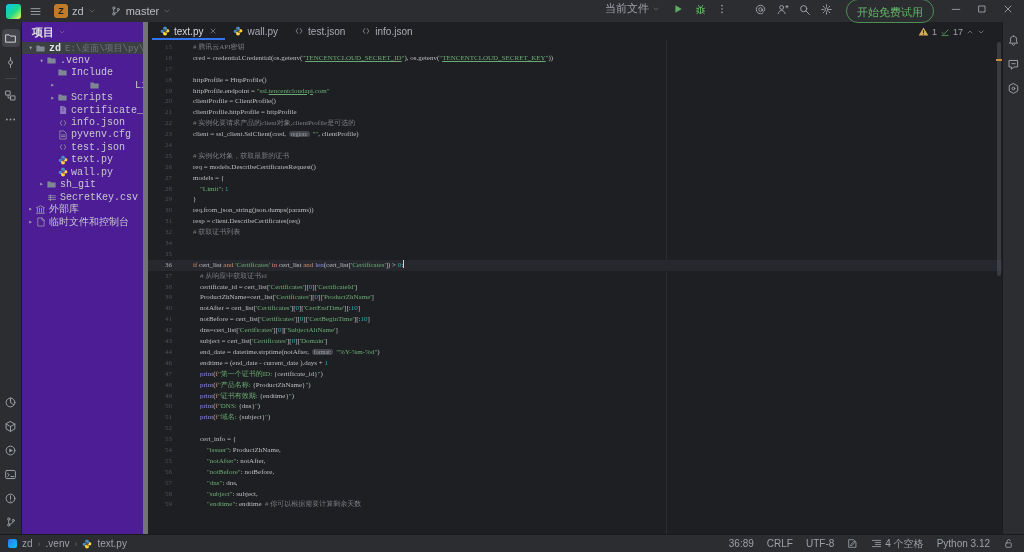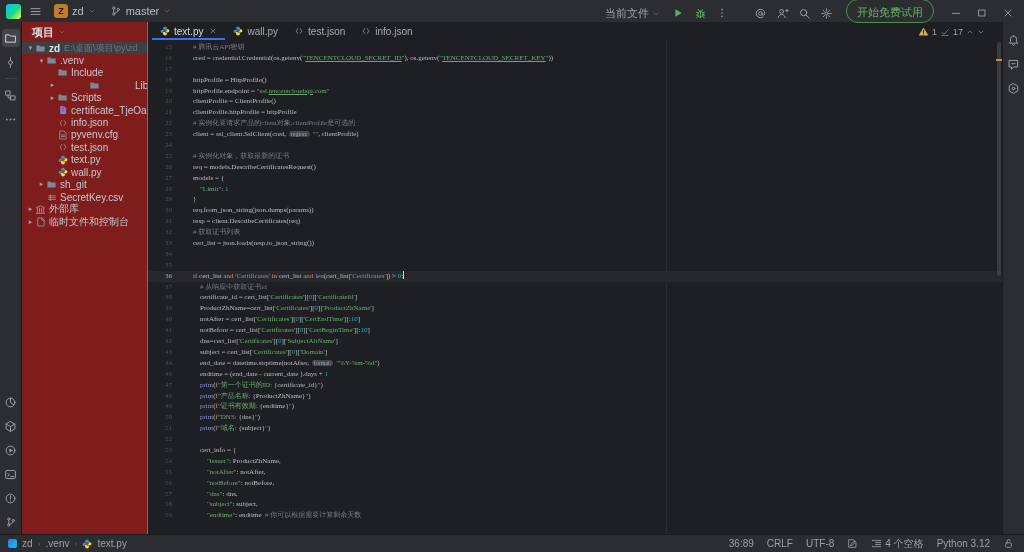--- a/index.html
+++ b/index.html
@@ -11,38 +11,38 @@
 
   
   .titlebar{position:absolute;left:0;top:0;right:0;height:22px;background:#2b2d30;
             display:flex;align-items:center;font-size:11px;z-index:5;}
   .tb-left{display:flex;align-items:center;gap:4px;padding-left:6px;}
   .tb-btn{display:flex;align-items:center;gap:4px;padding:2px 5px;border-radius:4px;color:#bcbec4;}
   .logo{width:15px;height:15px;border-radius:3px;background:linear-gradient(135deg,#07c3f2 0%,#21d789 55%,#fcf84a 100%);}
   .proj-badge{width:14px;height:14px;border-radius:3px;background:#c07c28;color:#1e1f22;
               font-weight:bold;font-size:9px;display:flex;align-items:center;justify-content:center;}
   .chev{opacity:.7}
-  .tb-right{margin-left:auto;display:flex;align-items:flex-end;gap:2px;padding-right:4px;}
+  .tb-right{margin-left:auto;display:flex;align-items:flex-start;gap:2px;padding-right:4px;}
   .runcfg{color:#9da0a8;display:flex;align-items:center;gap:3px;padding:2px 6px;}
   .tb-ic{width:20px;height:20px;display:flex;align-items:center;justify-content:center;border-radius:4px;color:#9da0a8;}
   .trial{margin:0 8px;padding:5px 10px 2px;border:1px solid #4e8f53;border-radius:20px;color:#63b569;font-size:11px;}
   .winbtn{width:24px;height:20px;display:flex;align-items:center;justify-content:center;color:#9da0a8;}
 
   
   .leftbar{position:absolute;left:0;top:22px;width:22px;bottom:18px;background:#2b2d30;border-right:1px solid #1a1b1e;
            display:flex;flex-direction:column;align-items:center;padding-top:4px;z-index:4;}
   .rightbar{position:absolute;right:0;top:22px;width:22px;bottom:18px;background:#2b2d30;border-left:1px solid #1a1b1e;
             display:flex;flex-direction:column;align-items:center;padding-top:6px;z-index:4;}
   .bar-ic{width:18px;height:18px;margin:3px 0;border-radius:4px;display:flex;align-items:center;justify-content:center;color:#9da0a8;position:relative;}
   .bar-ic.active{background:#43454a;color:#d5d7dd;}
   .bar-sep{width:12px;height:1px;background:#43454a;margin:4px 0;}
   .bar-spacer{flex:1;}
 
   
-  .project{position:absolute;left:22px;top:22px;width:126px;bottom:18px;background:#7f1d1d;border-right:1px solid #737373;overflow:hidden;z-index:3;}
+  .project{position:absolute;left:22px;top:22px;width:126px;bottom:18px;background:#4c1d95;border-right:5px solid #737373;overflow:hidden;z-index:3;font-family:Liberation Mono, monospace;}
   .proj-header{height:20px;display:flex;align-items:center;gap:4px;padding-left:10px;font-size:11px;font-weight:bold;color:#dfe1e5;}
   .tree{font-size:10px;color:#bcbec4;}
   .tree-row{height:12.4px;display:flex;align-items:center;white-space:nowrap;overflow:hidden;}
   .tree-row.selected{background:#3d4043;}
   .tr-chev{width:9px;flex:0 0 9px;display:flex;align-items:center;justify-content:center;color:#9da0a8;font-size:7px;}
   .tr-ic{width:11px;flex:0 0 11px;display:flex;align-items:center;justify-content:center;margin-right:3px;}
   .tr-label{color:#c7c9ce;}
   .tr-label.bold{font-weight:bold;color:#e3e5e9;}
   .tr-extra{color:#6e7480;font-size:9px;margin-left:4px;}
 
@@ -490,21 +490,20 @@
         <div class="cl"><span class="ln">23</span><span class="tk-d">    client = ssl_client.SslClient(cred, </span><span class="tk-h">region:</span><span class="tk-s"> ""</span><span class="tk-d">, clientProfile)</span></div>
         <div class="cl"><span class="ln">24</span></div>
         <div class="cl"><span class="ln">25</span><span class="tk-c">    # 实例化对象，获取最新的证书</span></div>
         <div class="cl"><span class="ln">26</span><span class="tk-d">    req = models.DescribeCertificatesRequest()</span></div>
         <div class="cl"><span class="ln">27</span><span class="tk-d">    models = {</span></div>
         <div class="cl"><span class="ln">28</span><span class="tk-s">        "Limit"</span><span class="tk-d">: </span><span class="tk-n">1</span></div>
         <div class="cl"><span class="ln">29</span><span class="tk-d">    }</span></div>
         <div class="cl"><span class="ln">30</span><span class="tk-d">    req.from_json_string(json.dumps(params))</span></div>
         <div class="cl"><span class="ln">31</span><span class="tk-d">    resp = client.DescribeCertificates(req)</span></div>
         <div class="cl"><span class="ln">32</span><span class="tk-c">    # 获取证书列表</span></div>
-        <div class="cl"><span class="ln">33</span><span class="tk-d">    cert_list = json.loads(resp.to_json_string())</span></div>
         <div class="cl"><span class="ln">34</span></div>
         <div class="cl"><span class="ln">35</span></div>
         <div class="cl cur"><span class="ln">36</span><span class="tk-k">    if</span><span class="tk-d"> cert_list </span><span class="tk-k">and</span><span class="tk-s"> 'Certificates'</span><span class="tk-k"> in</span><span class="tk-d"> cert_list </span><span class="tk-k">and</span><span class="tk-d"> </span><span class="tk-b">len</span><span class="tk-d">(cert_list[</span><span class="tk-s">'Certificates'</span><span class="tk-d">]) &gt; </span><span class="tk-n">0</span><span class="tk-d">:</span><span class="caret"></span></div>
         <div class="cl"><span class="ln">37</span><span class="tk-c">        # 从响应中获取证书id</span></div>
         <div class="cl"><span class="ln">38</span><span class="tk-d">        certificate_id = cert_list[</span><span class="tk-s">'Certificates'</span><span class="tk-d">][</span><span class="tk-n">0</span><span class="tk-d">][</span><span class="tk-s">'CertificateId'</span><span class="tk-d">]</span></div>
         <div class="cl"><span class="ln">39</span><span class="tk-d">        ProductZhName=cert_list[</span><span class="tk-s">'Certificates'</span><span class="tk-d">][</span><span class="tk-n">0</span><span class="tk-d">][</span><span class="tk-s">'ProductZhName'</span><span class="tk-d">]</span></div>
         <div class="cl"><span class="ln">40</span><span class="tk-d">        notAfter = cert_list[</span><span class="tk-s">'Certificates'</span><span class="tk-d">][</span><span class="tk-n">0</span><span class="tk-d">][</span><span class="tk-s">'CertEndTime'</span><span class="tk-d">][:</span><span class="tk-n">10</span><span class="tk-d">]</span></div>
         <div class="cl"><span class="ln">41</span><span class="tk-d">        notBefore = cert_list[</span><span class="tk-s">'Certificates'</span><span class="tk-d">][</span><span class="tk-n">0</span><span class="tk-d">][</span><span class="tk-s">'CertBeginTime'</span><span class="tk-d">][:</span><span class="tk-n">10</span><span class="tk-d">]</span></div>
         <div class="cl"><span class="ln">42</span><span class="tk-d">        dns=cert_list[</span><span class="tk-s">'Certificates'</span><span class="tk-d">][</span><span class="tk-n">0</span><span class="tk-d">][</span><span class="tk-s">'SubjectAltName'</span><span class="tk-d">]</span></div>
         <div class="cl"><span class="ln">43</span><span class="tk-d">        subject = cert_list[</span><span class="tk-s">'Certificates'</span><span class="tk-d">][</span><span class="tk-n">0</span><span class="tk-d">][</span><span class="tk-s">'Domain'</span><span class="tk-d">]</span></div>

